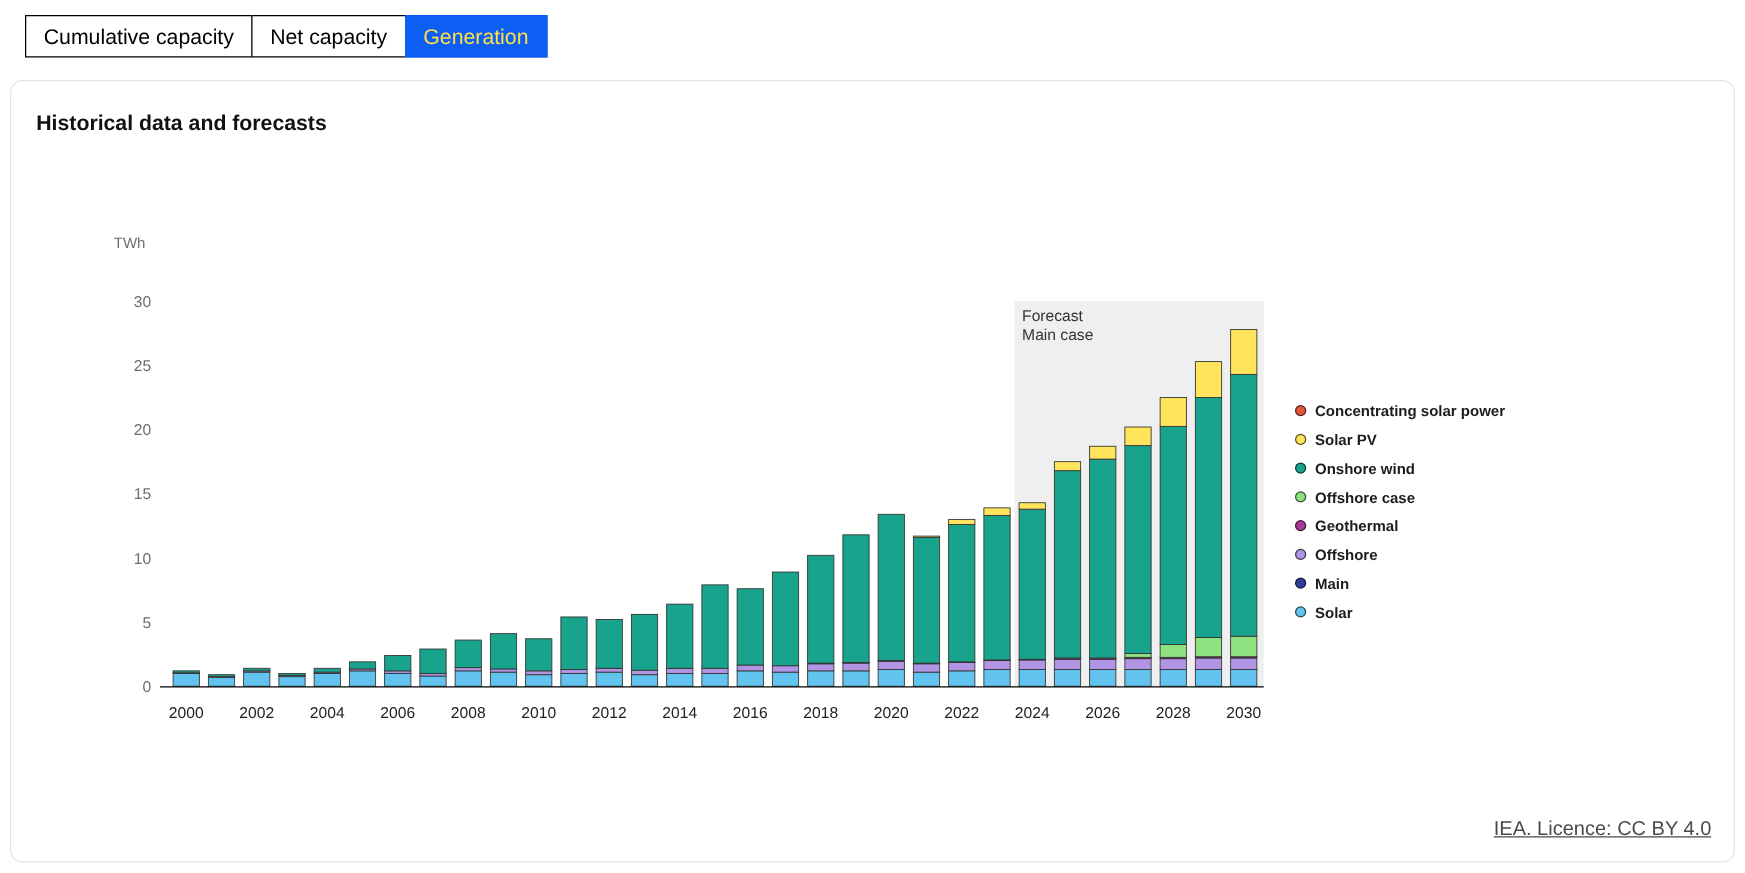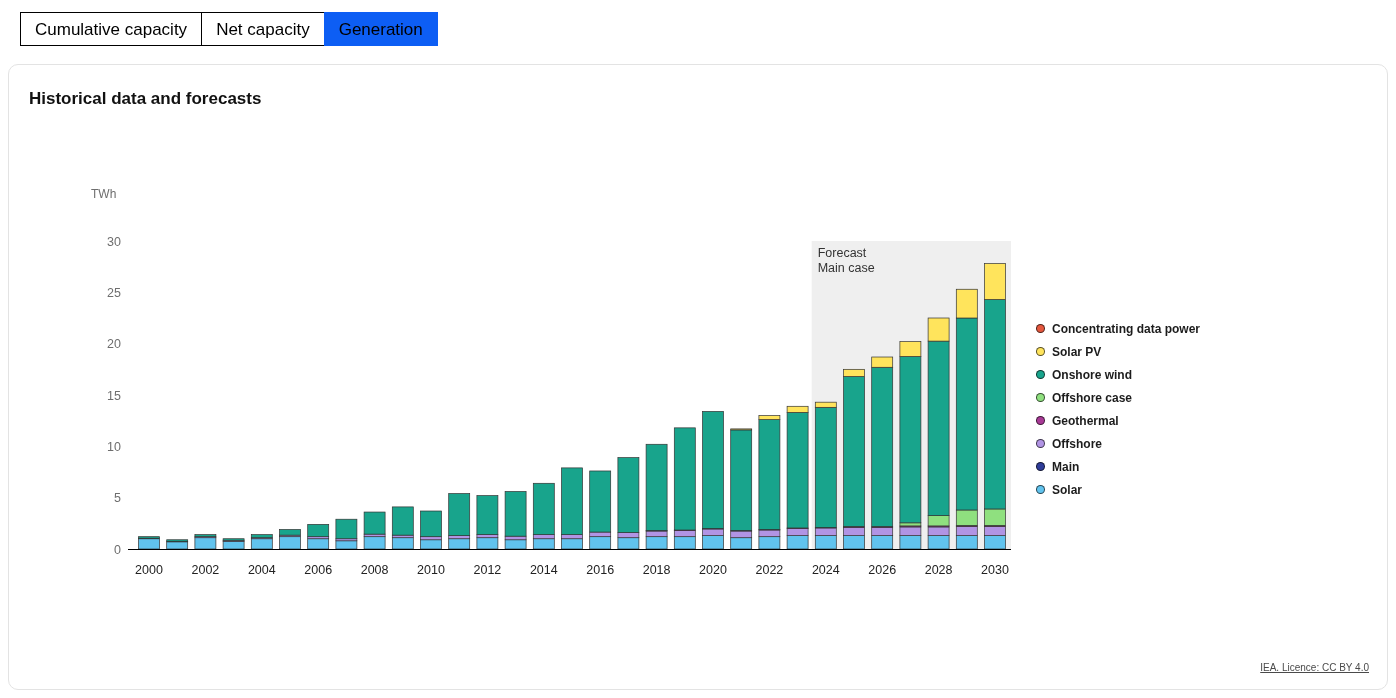--- a/index.html
+++ b/index.html
@@ -10,21 +10,21 @@
   }
   
   .tabs { position:absolute; top:12px; left:20px; display:flex; }
   .tab {
     border:1px solid #000; background:#fff; color:#000;
     font-size:17px; padding:8px 14px; cursor:pointer; margin-left:-1px;
     line-height:1; height:34px; display:flex; align-items:center;
   }
   .tab:first-child { margin-left:0; }
   .tab.active {
-    background:var(--accent,#0d5ef4); border-color:var(--accent,#0d5ef4); color:#000000;
+    background:var(--accent,#0d5ef4); border-color:var(--accent,#0d5ef4); color:#fde047;
   }
   
   .card {
     position:absolute; left:8px; right:8px; top:64px; bottom:8px;
     border:1px solid #e3e3e3; border-radius:10px; background:#fff;
   }
   .card-title {
     position:absolute; left:20px; top:24px; font-size:17px; font-weight:bold; color:#111;
   }
   #chart-svg { position:absolute; left:0; top:60px; }
@@ -32,21 +32,21 @@
   
   .legend { position:absolute; left:1027px; top:252px; }
   .legend-item { display:flex; align-items:center; height:23px; cursor:pointer; }
   .legend-dot {
     width:9px; height:9px; border-radius:50%; margin-right:7px; flex:0 0 auto;
     border:1.2px solid rgba(0,0,0,0.65);
   }
   .legend-label { font-size:12px; font-weight:bold; color:#1c1c1c; white-space:nowrap; }
   
   .footer-link {
-    position:absolute; right:18px; bottom:16px; font-size:10px; color:#4a4a4a;
+    position:absolute; right:18px; bottom:16px; font-size:16px; color:#4a4a4a;
     text-decoration:underline; cursor:pointer;
   }
 </style>
 </head>
 <body>
 
 <div class="tabs">
   <div class="tab">Cumulative capacity</div>
   <div class="tab">Net capacity</div>
   <div class="tab active">Generation</div>
@@ -264,21 +264,21 @@
       <text x="760.4" y="449" font-size="12.5" fill="#222222" text-anchor="middle">2022</text>
       <text x="816.8" y="449" font-size="12.5" fill="#222222" text-anchor="middle">2024</text>
       <text x="873.1999999999999" y="449" font-size="12.5" fill="#222222" text-anchor="middle">2026</text>
       <text x="929.6" y="449" font-size="12.5" fill="#222222" text-anchor="middle">2028</text>
       <text x="986" y="449" font-size="12.5" fill="#222222" text-anchor="middle">2030</text>
     </svg>
 
   <div class="legend" id="legend">
       <div class="legend-item">
         <span class="legend-dot" style="background: rgb(228, 87, 61);"></span>
-        <span class="legend-label">Concentrating data power</span>
+        <span class="legend-label">Concentrating solar power</span>
       </div>
       <div class="legend-item">
         <span class="legend-dot" style="background: rgb(255, 228, 92);"></span>
         <span class="legend-label">Solar PV</span>
       </div>
       <div class="legend-item">
         <span class="legend-dot" style="background: rgb(24, 164, 140);"></span>
         <span class="legend-label">Onshore wind</span>
       </div>
       <div class="legend-item">

